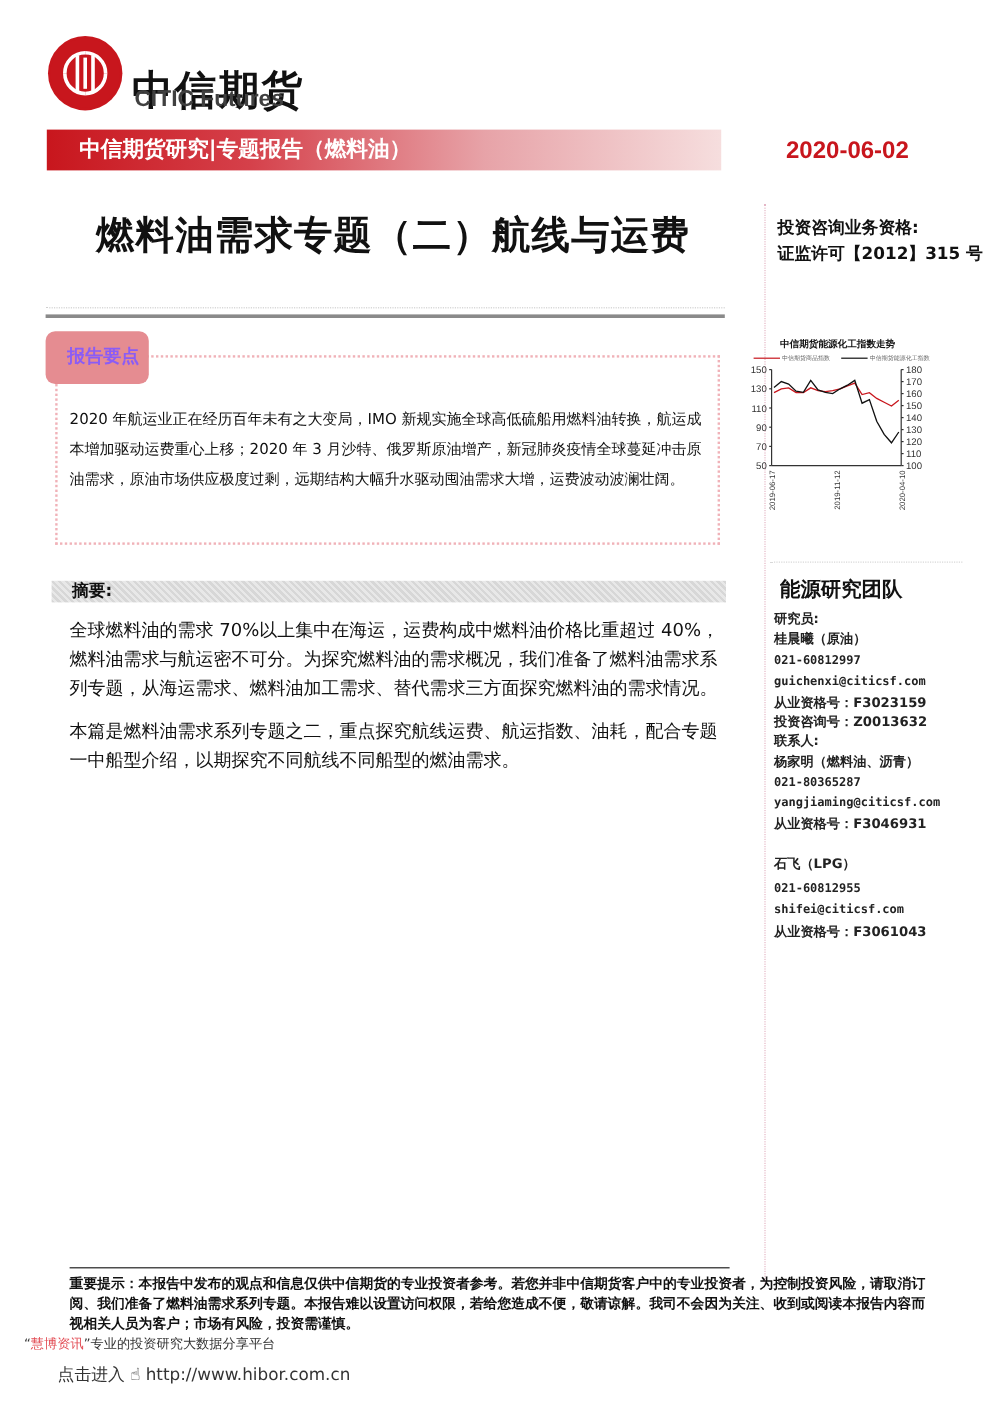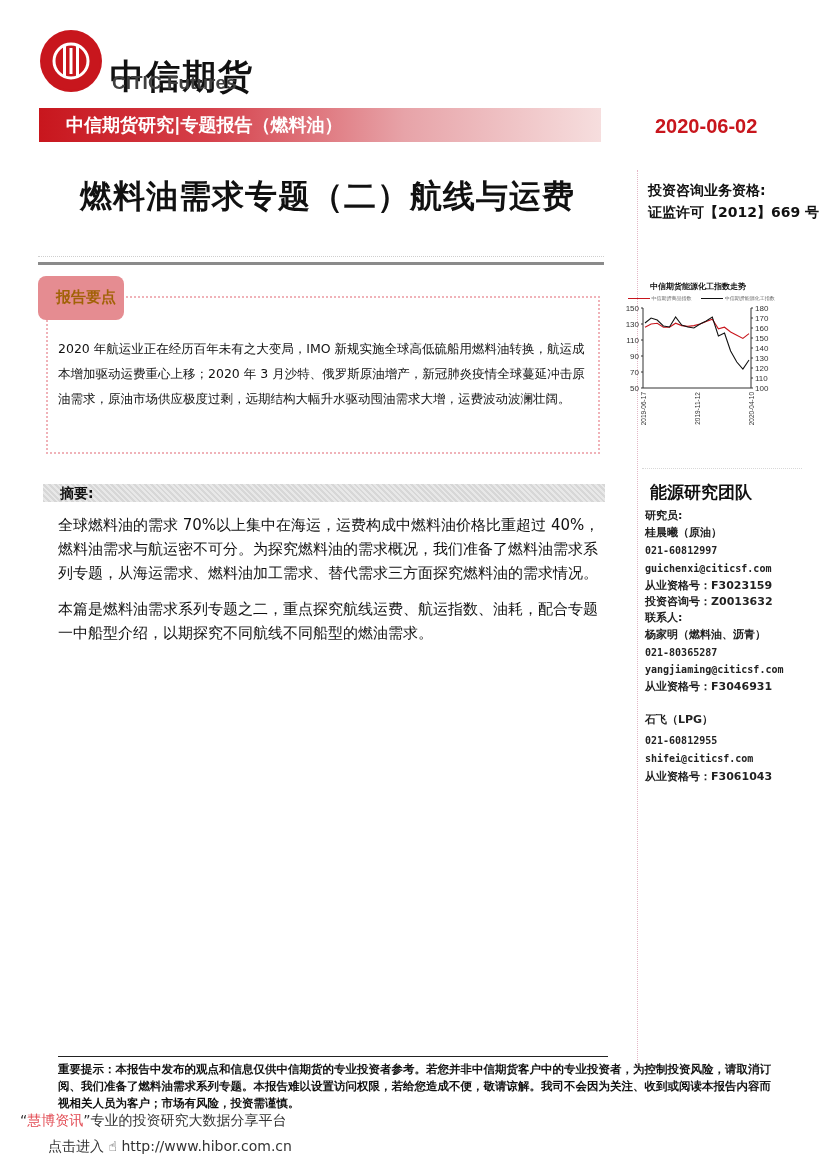--- a/index.html
+++ b/index.html
@@ -25,21 +25,21 @@
   .qual-2 { left: 648px; top: 202px; font-size: 14px; font-weight: bold; line-height: 20px; }
 
   .vdots { left: 637px; top: 170px; width: 0; height: 900px; border-left: 1px dotted #e4b6c6; }
 
   .dot-sep { left: 38px; top: 256px; width: 566px; border-top: 1px dotted #cfcfcf; }
   .thick-sep { left: 38px; top: 262px; width: 566px; height: 3px; background: #8a8a8a; }
 
   
   .kp-box { left: 46px; top: 296px; width: 550px; height: 154px; border: 2px dotted #f0b2b8; }
   .kp-tab { left: 38px; top: 276px; width: 86px; height: 44px; background: #e58c91; border-radius: 8px; }
-  .kp-tab-label { left: 56px; top: 286px; font-size: 15px; font-weight: bold; color: #a16207; line-height: 22px; }
+  .kp-tab-label { left: 56px; top: 286px; font-size: 15px; font-weight: bold; color: #8b5cf6; line-height: 22px; }
   .kp-text { left: 58px; top: 336px; width: 528px; font-size: 12.5px; line-height: 25px; color: #111; }
 
   
   .sum-bar { left: 43px; top: 484px; width: 562px; height: 18px;
              background: repeating-linear-gradient(45deg, #d7d7d7 0 2px, #e8e8e8 2px 4px); }
   .sum-label { left: 60px; top: 484px; font-size: 14px; font-weight: bold; line-height: 18px; }
   .sum-p1 { left: 58px; top: 513px; width: 546px; font-size: 15px; line-height: 24px; }
   .sum-p2 { left: 58px; top: 597px; width: 546px; font-size: 15px; line-height: 24px; }
 
   
@@ -49,21 +49,21 @@
 
   
   .team-sep { left: 642px; top: 468px; width: 160px; border-top: 1px dotted #d8d8d8; }
   .team-title { left: 650px; top: 480px; font-size: 17px; font-weight: bold; line-height: 24px; }
   .team-line { left: 645px; font-size: 11px; line-height: 16px; color: #222; font-weight: bold; }
   .team-mono { font-family: "DejaVu Sans Mono", monospace; font-size: 10px; }
 
   
   .foot-line { left: 58px; top: 1056px; width: 550px; border-top: 1px solid #222; }
   .foot-text { left: 58px; top: 1061px; width: 716px; font-size: 11.5px; font-weight: bold; line-height: 17px; color: #111; }
-  .hibor-1 { left: 20px; top: 1110px; font-size: 14px; color: #333; line-height: 20px; }
+  .hibor-1 { left: 20px; top: 1110px; font-size: 11px; color: #333; line-height: 20px; }
   .hibor-brand { color: #e24a52; }
   .hibor-2 { left: 48px; top: 1136px; font-size: 14px; color: #333; line-height: 20px; }
 </style>
 </head>
 <body>
 
 <div class="abs logo-circle">
   <svg width="62" height="62" viewBox="0 0 62 62">
     <circle cx="31" cy="31" r="29" fill="#c8161d"></circle>
     <path d="M14 31 a17 17 0 0 1 17 -17" stroke="#fff" stroke-width="3" fill="none"></path>
@@ -78,21 +78,21 @@
 <div class="abs logo-cn">中信期货</div>
 <div class="abs logo-en">CITIC Futures</div>
 
 <div class="abs banner"></div>
 <div class="abs banner-text">中信期货研究|专题报告（燃料油）</div>
 <div class="abs report-date">2020-06-02</div>
 
 <div class="abs main-title">燃料油需求专题（二）航线与运费</div>
 
 <div class="abs qual-1">投资咨询业务资格:</div>
-<div class="abs qual-2">证监许可【2012】669 号</div>
+<div class="abs qual-2">证监许可【2012】315 号</div>
 
 <div class="abs vdots"></div>
 
 <div class="abs dot-sep"></div>
 <div class="abs thick-sep"></div>
 
 <div class="abs kp-box"></div>
 <div class="abs kp-tab"></div>
 <div class="abs kp-tab-label">报告要点</div>
 <div class="abs kp-text">2020 年航运业正在经历百年未有之大变局，IMO 新规实施全球高低硫船用燃料油转换，航运成本增加驱动运费重心上移；2020 年 3 月沙特、俄罗斯原油增产，新冠肺炎疫情全球蔓延冲击原油需求，原油市场供应极度过剩，远期结构大幅升水驱动囤油需求大增，运费波动波澜壮阔。</div>

